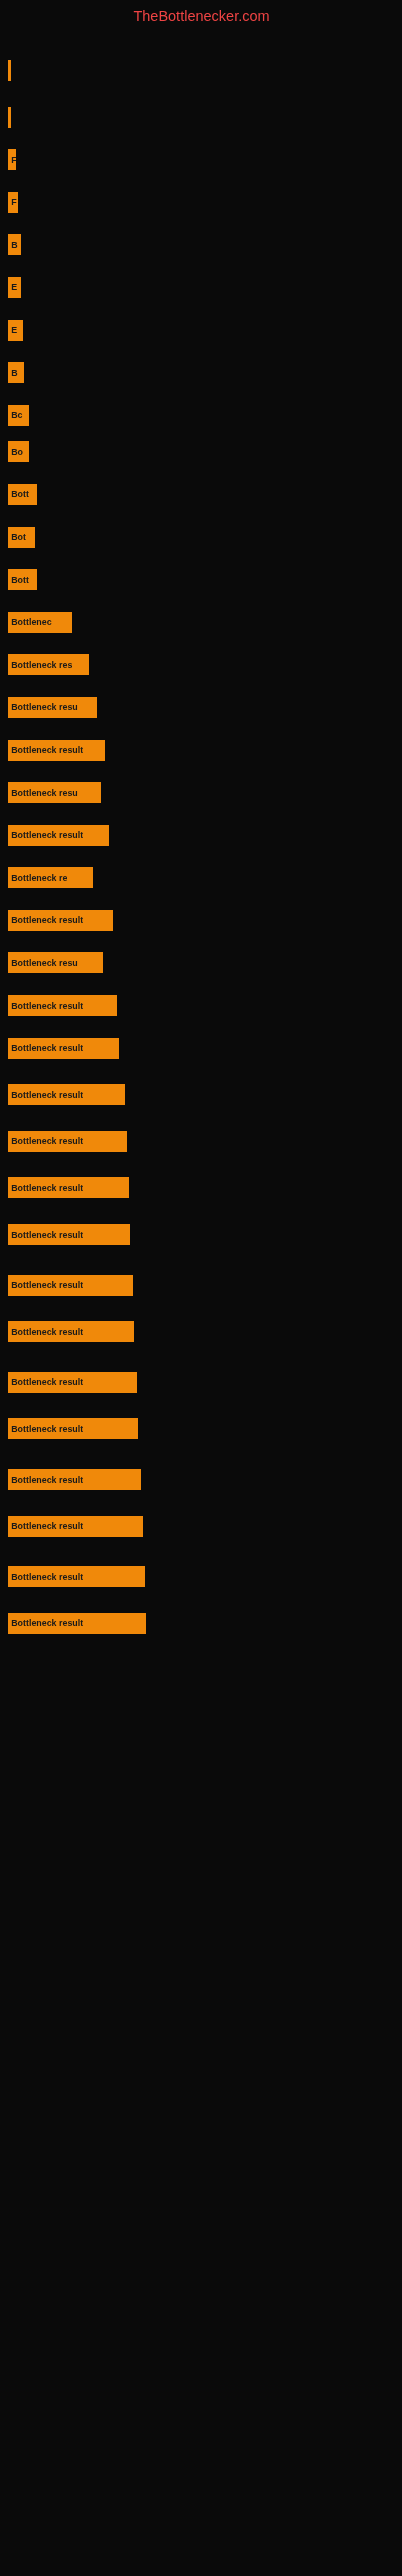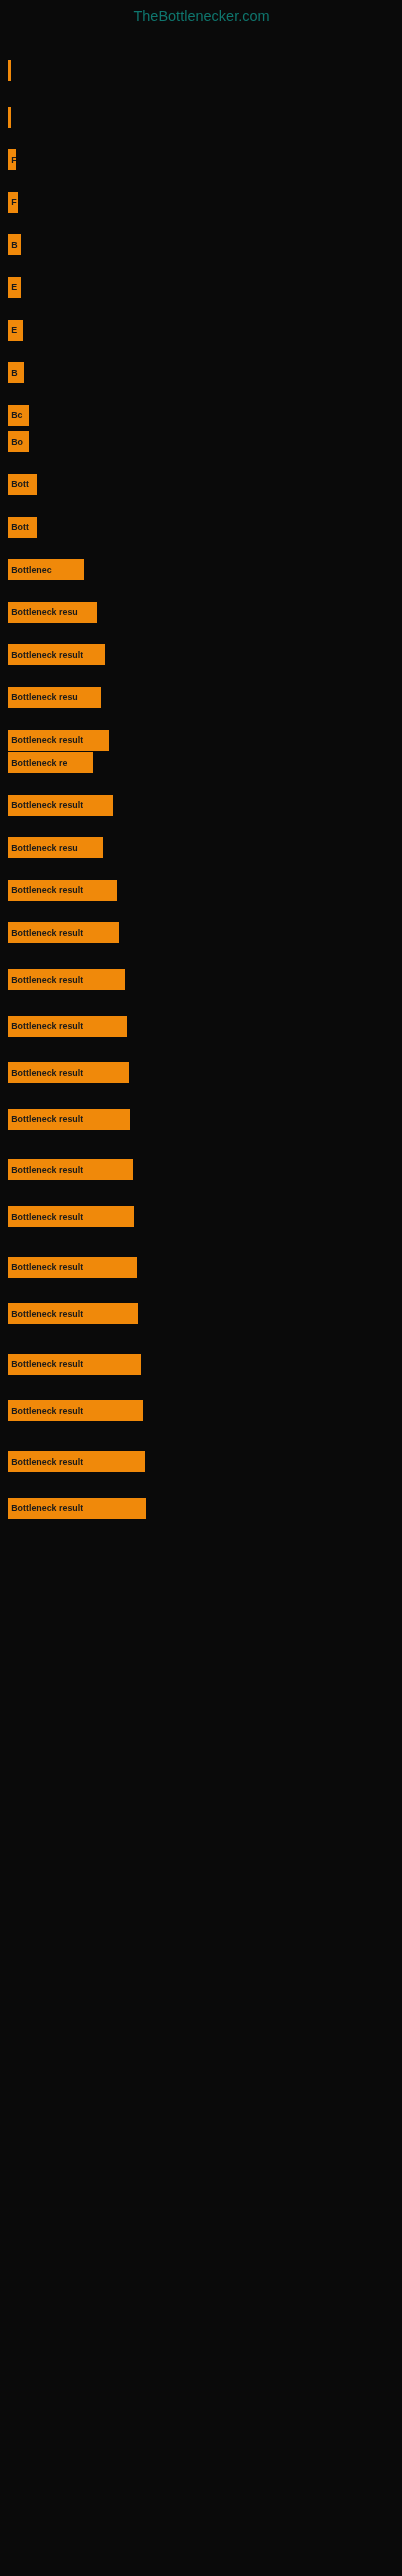--- a/index.html
+++ b/index.html
@@ -8,21 +8,21 @@
       box-sizing: border-box;
     }
     body {
       background-color: #0a0a0a;
       width: 403px;
       min-height: 2576px;
       font-family: Arial, sans-serif;
       overflow-x: hidden;
     }
     .site-title {
-      color: #0f766e;
+      color: #ef4444;
       font-size: 14.5px;
       text-align: center;
       padding: 8px 0 4px 0;
       font-weight: normal;
     }
     .bars-container {
       padding: 8px 0 8px 8px;
       display: flex;
       flex-direction: column;
       gap: 0px;
@@ -93,38 +93,48 @@
     <div class="bar-row" style="margin-top: 20px;">
       <div class="bar" style="width: 16px;">
         <span class="bar-label">B</span>
       </div>
     </div>
     <div class="bar-row" style="margin-top: 20px;">
       <div class="bar" style="width: 21px;">
         <span class="bar-label">Bc</span>
       </div>
     </div>
-    <div class="bar-row" style="margin-top: 4px;">
+    <div class="bar-row" style="margin-top: 14px;">
       <div class="bar" style="width: 21px;">
         <span class="bar-label">Bo</span>
       </div>
     </div>
     <div class="bar-row" style="margin-top: 20px;">
       <div class="bar" style="width: 29px;">
         <span class="bar-label">Bott</span>
       </div>
     </div>
     <div class="bar-row" style="margin-top: 20px;">
+      <div class="bar" style="width: 27px;">
+        <span class="bar-label">Bot</span>
+      </div>
+    </div>
+    <div class="bar-row" style="margin-top: 20px;">
       <div class="bar" style="width: 29px;">
         <span class="bar-label">Bott</span>
       </div>
     </div>
     <div class="bar-row" style="margin-top: 20px;">
-      <div class="bar" style="width: 76px;">
+      <div class="bar" style="width: 64px;">
         <span class="bar-label">Bottlenec</span>
+      </div>
+    </div>
+    <div class="bar-row" style="margin-top: 20px;">
+      <div class="bar" style="width: 81px;">
+        <span class="bar-label">Bottleneck res</span>
       </div>
     </div>
     <div class="bar-row" style="margin-top: 20px;">
       <div class="bar" style="width: 89px;">
         <span class="bar-label">Bottleneck resu</span>
       </div>
     </div>
     <div class="bar-row" style="margin-top: 20px;">
       <div class="bar" style="width: 97px;">
         <span class="bar-label">Bottleneck result</span>
@@ -133,21 +143,21 @@
     <div class="bar-row" style="margin-top: 20px;">
       <div class="bar" style="width: 93px;">
         <span class="bar-label">Bottleneck resu</span>
       </div>
     </div>
     <div class="bar-row" style="margin-top: 20px;">
       <div class="bar" style="width: 101px;">
         <span class="bar-label">Bottleneck result</span>
       </div>
     </div>
-    <div class="bar-row" style="">
+    <div class="bar-row" style="margin-top: 20px;">
       <div class="bar" style="width: 85px;">
         <span class="bar-label">Bottleneck re</span>
       </div>
     </div>
     <div class="bar-row" style="margin-top: 20px;">
       <div class="bar" style="width: 105px;">
         <span class="bar-label">Bottleneck result</span>
       </div>
     </div>
     <div class="bar-row" style="margin-top: 20px;">

